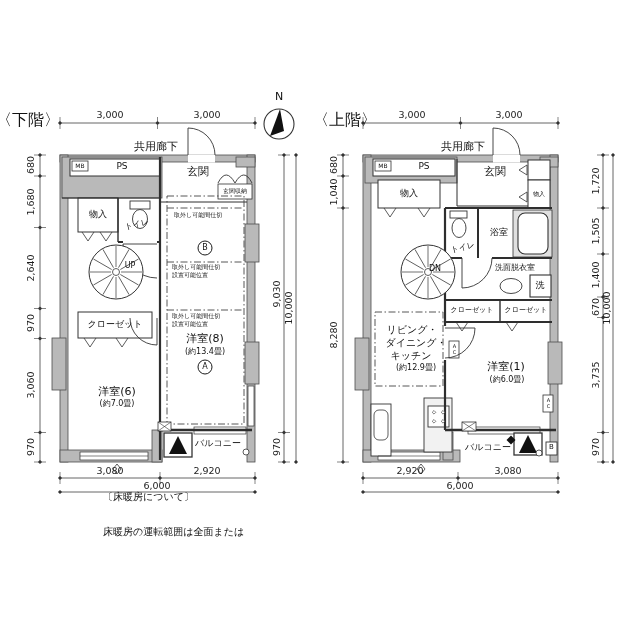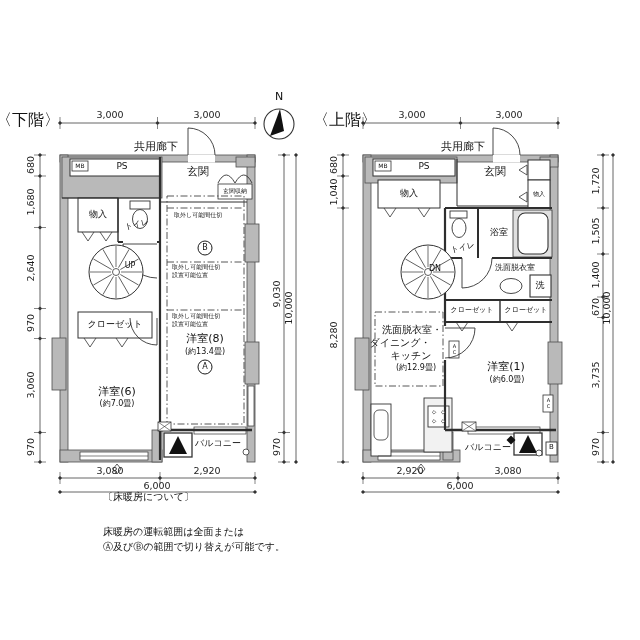--- a/index.html
+++ b/index.html
@@ -363,22 +363,22 @@
 <div class="lbl s11" style="left:495px;top:172px">玄関</div>
 <div class="lbl s6" style="left:539px;top:194px">物入</div>
 <div class="lbl s9" style="left:409px;top:194px">物入</div>
 <div class="lbl s8 rotd" style="left:463px;top:248px">トイレ</div>
 <div class="lbl s9" style="left:499px;top:233px">浴室</div>
 <div class="lbl s8" style="left:515px;top:268px">洗面脱衣室</div>
 <div class="lbl s9" style="left:540px;top:286px">洗</div>
 <div class="lbl s7" style="left:472px;top:311px">クローゼット</div>
 <div class="lbl s7" style="left:526px;top:311px">クローゼット</div>
 <div class="lbl s8" style="left:435px;top:269px">DN</div>
-<div class="lbl s10" style="left:412px;top:330px">洗面脱衣室・</div>
-<div class="lbl s10" style="left:400px;top:343px">ダイニング・</div>
+<div class="lbl s10" style="left:412px;top:330px">リビング・</div>
+<div class="lbl s10" style="left:416px;top:343px">ダイニング・</div>
 <div class="lbl s10" style="left:411px;top:356px">キッチン</div>
 <div class="lbl s8" style="left:416px;top:368px">(約12.9畳)</div>
 <div class="lbl s11" style="left:506px;top:367px">洋室(1)</div>
 <div class="lbl s8" style="left:507px;top:380px">(約6.0畳)</div>
 <div class="lbl s9" style="left:488px;top:448px">バルコニー</div>
 <div class="lbl vert" style="left:454px;top:349px">AC</div>
 <div class="lbl vert" style="left:548px;top:403px">AC</div>
 <div class="lbl s7" style="left:551.5px;top:448px">B</div>
 
 <div class="lbl dim" style="left:412px;top:115px">3,000</div>
@@ -392,15 +392,14 @@
 <div class="lbl dim rot" style="left:596px;top:307px">670</div>
 <div class="lbl dim rot" style="left:596px;top:375px">3,735</div>
 <div class="lbl dim rot" style="left:596px;top:447px">970</div>
 <div class="lbl dim rot" style="left:607px;top:308px">10,000</div>
 <div class="lbl dim" style="left:410px;top:471px">2,920</div>
 <div class="lbl dim" style="left:508px;top:471px">3,080</div>
 <div class="lbl dim" style="left:460px;top:486px">6,000</div>
 
 <div class="lbl s10 la" style="left:103px;top:492px">〔床暖房について〕</div>
 <div class="lbl s10 la" style="left:103px;top:527px">床暖房の運転範囲は全面または</div>
-<div class="lbl s10 la" style="left:103px;top:542px">Ⓐ及びⒷの範囲で切り替えが可能です。</div>
 
 </div>
 
 </body></html>

